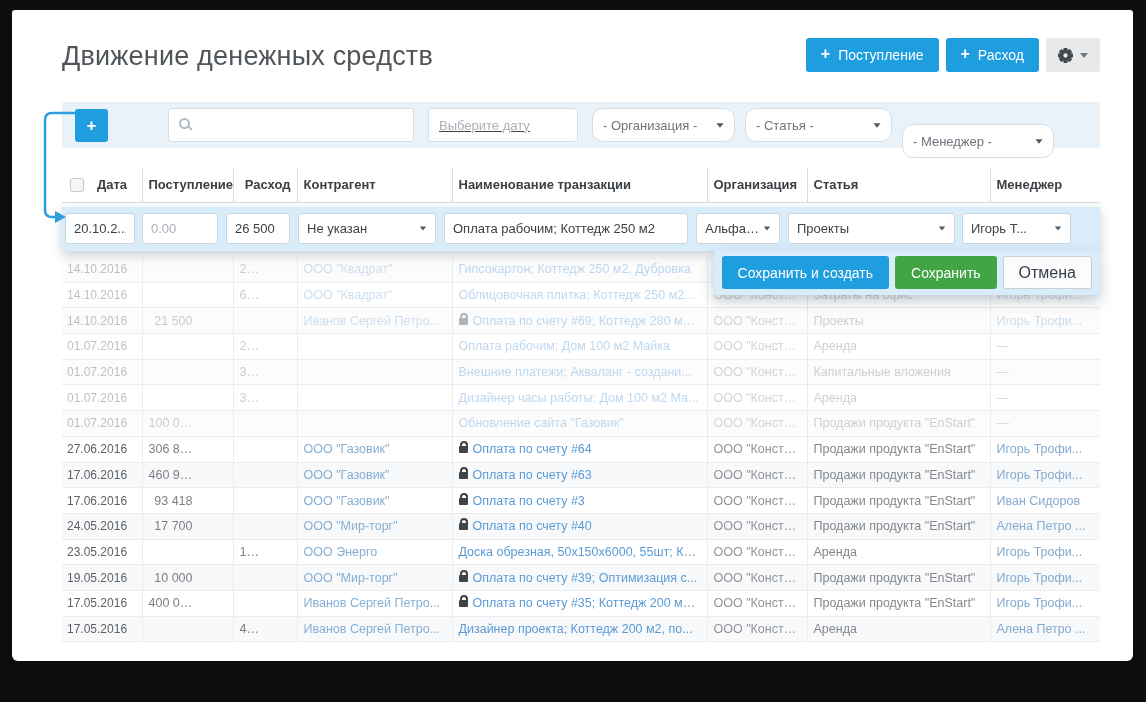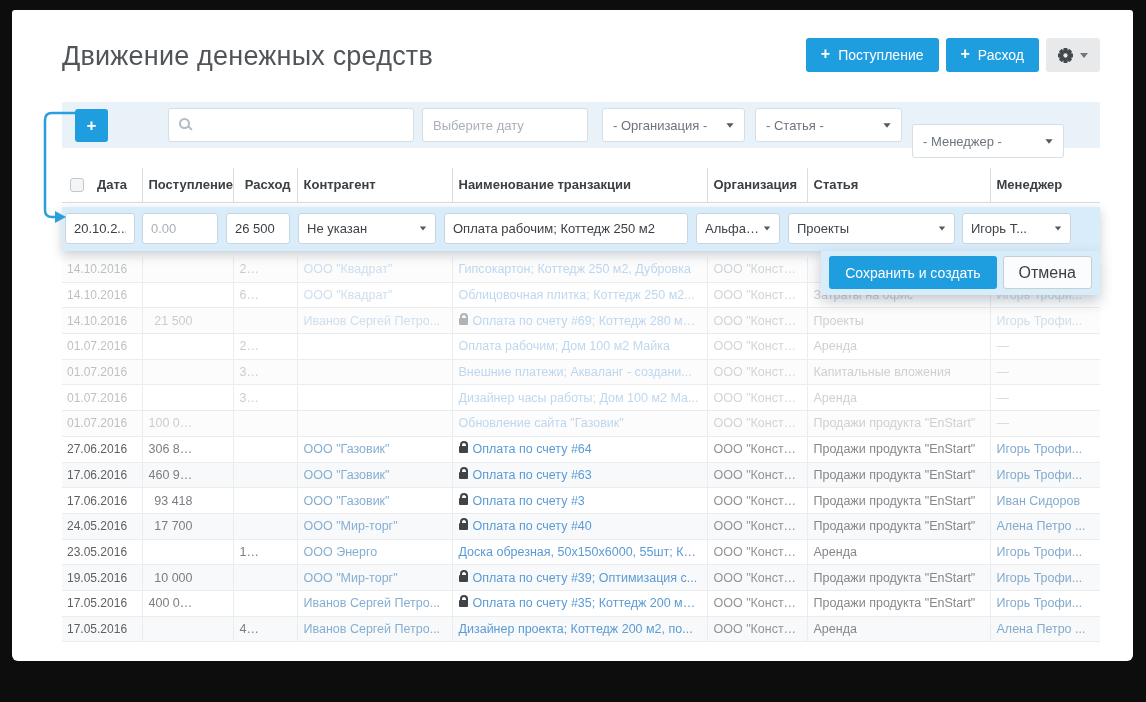--- a/index.html
+++ b/index.html
@@ -29,22 +29,22 @@
   .search-wrap { position:relative; margin-left:60px; }
   .search-wrap input { width:246px; height:34px; border:1px solid #d5dee5; border-radius:3px;
                        padding:0 10px 0 32px; font-size:13px; color:#3e4449; outline:none; }
   .mag { position:absolute; left:11px; top:10px; width:11px; height:11px;
          border:2px solid #b4bbc2; border-radius:50%; }
   .mag::after { content:""; position:absolute; width:6px; height:2px; background:#b4bbc2;
                 transform:rotate(45deg); right:-5px; bottom:-2px; border-radius:1px; }
   .input-plain { height:34px; border:1px solid #d5dee5; border-radius:3px; padding:0 10px;
                  font-size:13px; color:#3e4449; outline:none; font-family:inherit; }
   .input-plain::placeholder, .search-wrap input::placeholder, .f-date::placeholder { color:#a9b0b7; }
-  .f-date { margin-left:8px; width:166px; }
-  .sel { height:34px; background:#fff; border:1px solid #d5dee5; border-radius:3px;
+  .f-date { margin-left:14px; width:150px;text-decoration:underline; }
+  .sel { height:34px; background:#fff; border:1px solid #d5dee5; border-radius:11px;
          display:flex; align-items:center; justify-content:space-between; padding:0 10px;
          font-size:13px; color:#6d747b; cursor:pointer; }
   .sel .caret { border-top-color:#555a60; transform:scale(.9); }
   .f-org { margin-left:14px; width:143px; }
   .f-art { margin-left:10px; width:147px; }
   .f-mgr { margin-left:10px; width:152px;margin-top:32px; }
 
   
   table { border-collapse:collapse; table-layout:fixed; width:1038px; }
   col.c1{width:80px} col.c2{width:91px} col.c3{width:64px} col.c4{width:155px}
@@ -217,20 +217,21 @@
             <span>Проекты</span>
             <span class="caret"></span>
           </div>
           <div class="e-sel e-mgr">
             <span>Игорь Т...</span>
             <span class="caret"></span>
           </div>
         </div>
         <div class="edit-buttons">
           <button class="btn btn-blue btn-save-create">Сохранить и создать</button>
+          <button class="btn btn-green">Сохранить</button>
           <button class="btn-cancel">Отмена</button>
         </div>
       </div>
 
       <table>
         <colgroup>
             <col class="c1">
             <col class="c2">
             <col class="c3">
             <col class="c4">

